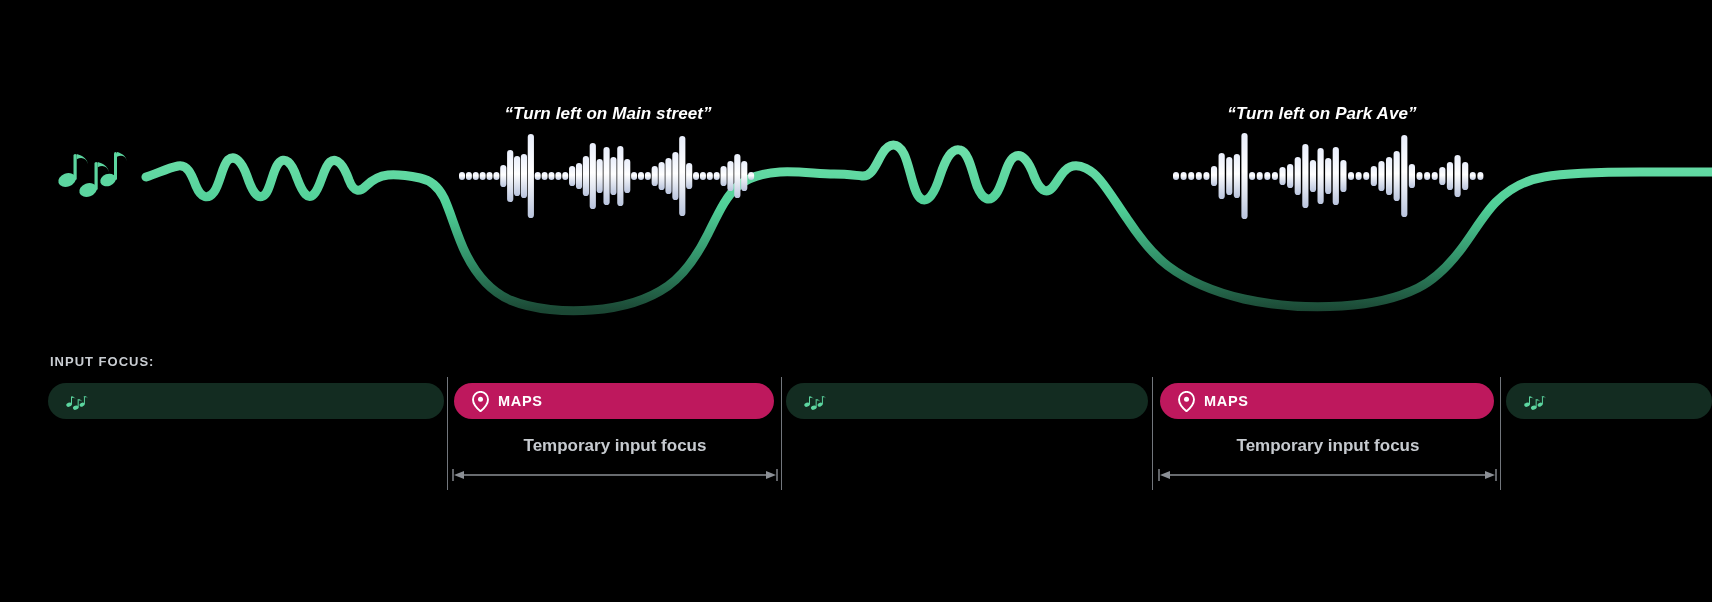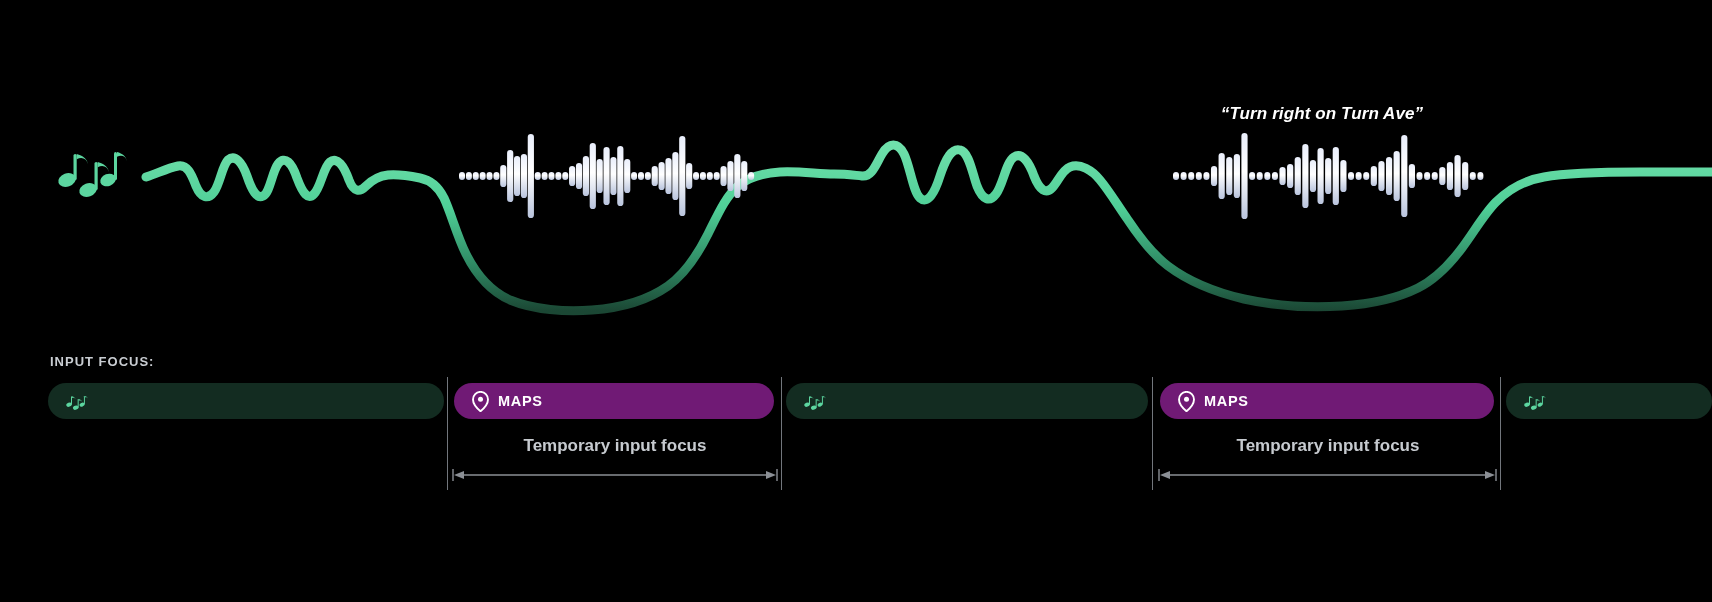--- a/index.html
+++ b/index.html
@@ -46,21 +46,21 @@
     top: 53px;
     height: 36px;
     border-radius: 18px;
     display: flex;
     align-items: center;
     padding-left: 18px;
     gap: 9px;
     overflow: hidden;
   }
   .chip.audio { background: #132c21; }
-  .chip.app   { background: #701a75; }
+  .chip.app   { background: #be185d; }
 
   .chip-note { flex: 0 0 auto; line-height: 0; }
   .chip-icon { flex: 0 0 auto; line-height: 0; }
   .chip-text {
     color: #ffffff;
     font-size: 14.5px;
     font-weight: bold;
     letter-spacing: .7px;
     white-space: nowrap;
   }
@@ -250,21 +250,22 @@
         <rect x="1431.73" y="172.00" width="6" height="8" rx="3.00" fill="url(#gBar)"></rect>
         <rect x="1439.24" y="167.00" width="6.2" height="18" rx="3.10" fill="url(#gBar)"></rect>
         <rect x="1446.85" y="162.00" width="6.2" height="28" rx="3.10" fill="url(#gBar)"></rect>
         <rect x="1454.46" y="155.00" width="6.2" height="42" rx="3.10" fill="url(#gBar)"></rect>
         <rect x="1462.07" y="162.00" width="6.2" height="28" rx="3.10" fill="url(#gBar)"></rect>
         <rect x="1469.78" y="172.00" width="6" height="8" rx="3.00" fill="url(#gBar)"></rect>
         <rect x="1477.39" y="172.00" width="6" height="8" rx="3.00" fill="url(#gBar)"></rect>
       </g>
   </svg>
 
-  <div class="speech-label" style="left:1322px; top:104px;">“Turn right on Turn Ave”</div>
+  <div class="speech-label" style="left:608px; top:104px;">“Turn left on Main street”</div>
+  <div class="speech-label" style="left:1322px; top:104px;">“Turn left on Park Ave”</div>
 
   <div id="focus-section">
 
     <div id="focus-label">INPUT FOCUS:</div>
 
     <div class="chip audio" style="left:48px; width:396px;">
       <span class="chip-note">
         <svg width="24" height="20" viewBox="0 0 72 54">
           <g fill="#5cd6a0">
             <ellipse cx="9" cy="38" rx="8.4" ry="6.2" transform="rotate(-20 9 38)"></ellipse>

